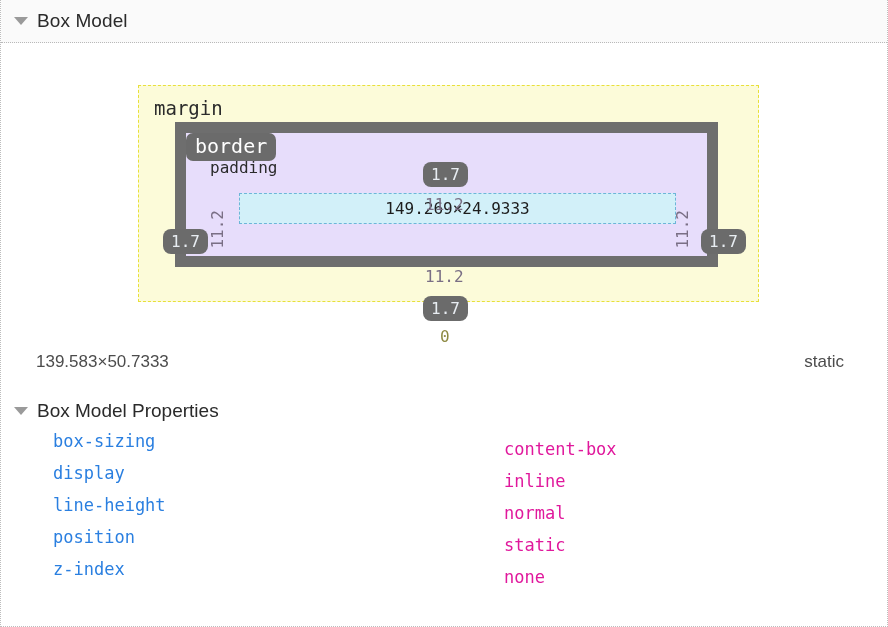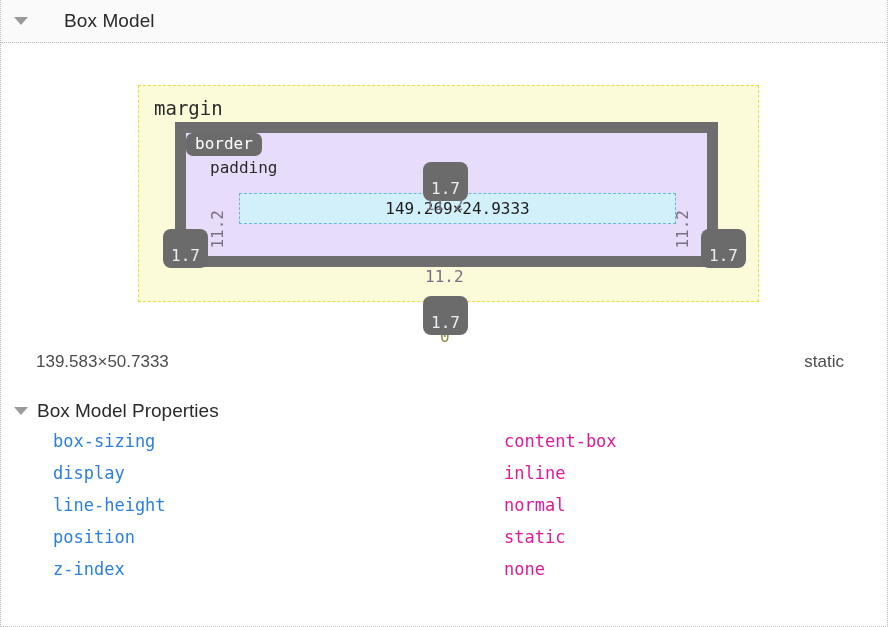--- a/index.html
+++ b/index.html
@@ -29,21 +29,20 @@
   #header {
     position: absolute;
     left: 0; top: 0;
     width: 886px;
     height: 43px;
     box-sizing: border-box;
     background: #fafafa;
     border-bottom: 1px dotted #b9b9b9;
     display: flex;
     align-items: center;
-    gap: 27px;
   }
   .twisty {
     width: 0; height: 0;
     border-left: 7px solid transparent;
     border-right: 7px solid transparent;
     border-top: 8px solid #9a9a9a;
     margin-left: 13px;
     margin-right: 9px;
     flex: none;
   }
@@ -94,21 +93,21 @@
     box-sizing: border-box;
     background: #e7ddfb;
     border: 11px solid #6e6e6e;
   }
   #border-label {
     position: absolute;
     left: 0px; top: 0px;
     background: #6b6b6b;
     color: #ffffff;
     font-family: "DejaVu Sans Mono", monospace;
-    font-size: 16px;
+    font-size: 20px;
     padding: 2px 9px 3px 9px;
     border-radius: 7px;
     line-height: 1.15;
   }
   #padding-label {
     position: absolute;
     left: 24px; top: 25px;
     font-family: "DejaVu Sans Mono", monospace;
     font-size: 16px;
     color: #2b2b2b;
@@ -134,21 +133,21 @@
     color: #1d1d1d;
   }
 
   
   .badge {
     position: absolute;
     background: #6b6b6b;
     color: #e8edf2;
     font-family: "DejaVu Sans Mono", monospace;
     font-size: 16px;
-    padding: 18px 8px 3px 8px;
+    padding: 4px 8px 3px 8px;
     border-radius: 8px;
     line-height: 1.15;
     white-space: nowrap;
   }
   #badge-top    { left: 422px; top: 119px; }
   #badge-bottom { left: 422px; top: 253px; }
   #badge-left   { left: 162px; top: 186px; }
   #badge-right  { left: 700px; top: 186px; }
 
   
@@ -232,21 +231,21 @@
     position: absolute;
     left: 36px;
     top: 0;
     font-family: "DejaVu Sans Mono", monospace;
     font-size: 17px;
     color: #2a7fe0;
   }
   .prop-value {
     position: absolute;
     left: 487px;
-    top: 0;
+    top: 8px;
     font-family: "DejaVu Sans Mono", monospace;
     font-size: 17px;
     color: #e0189c;
   }
 </style>
 </head>
 <body>
 
 <div id="panel">
 

